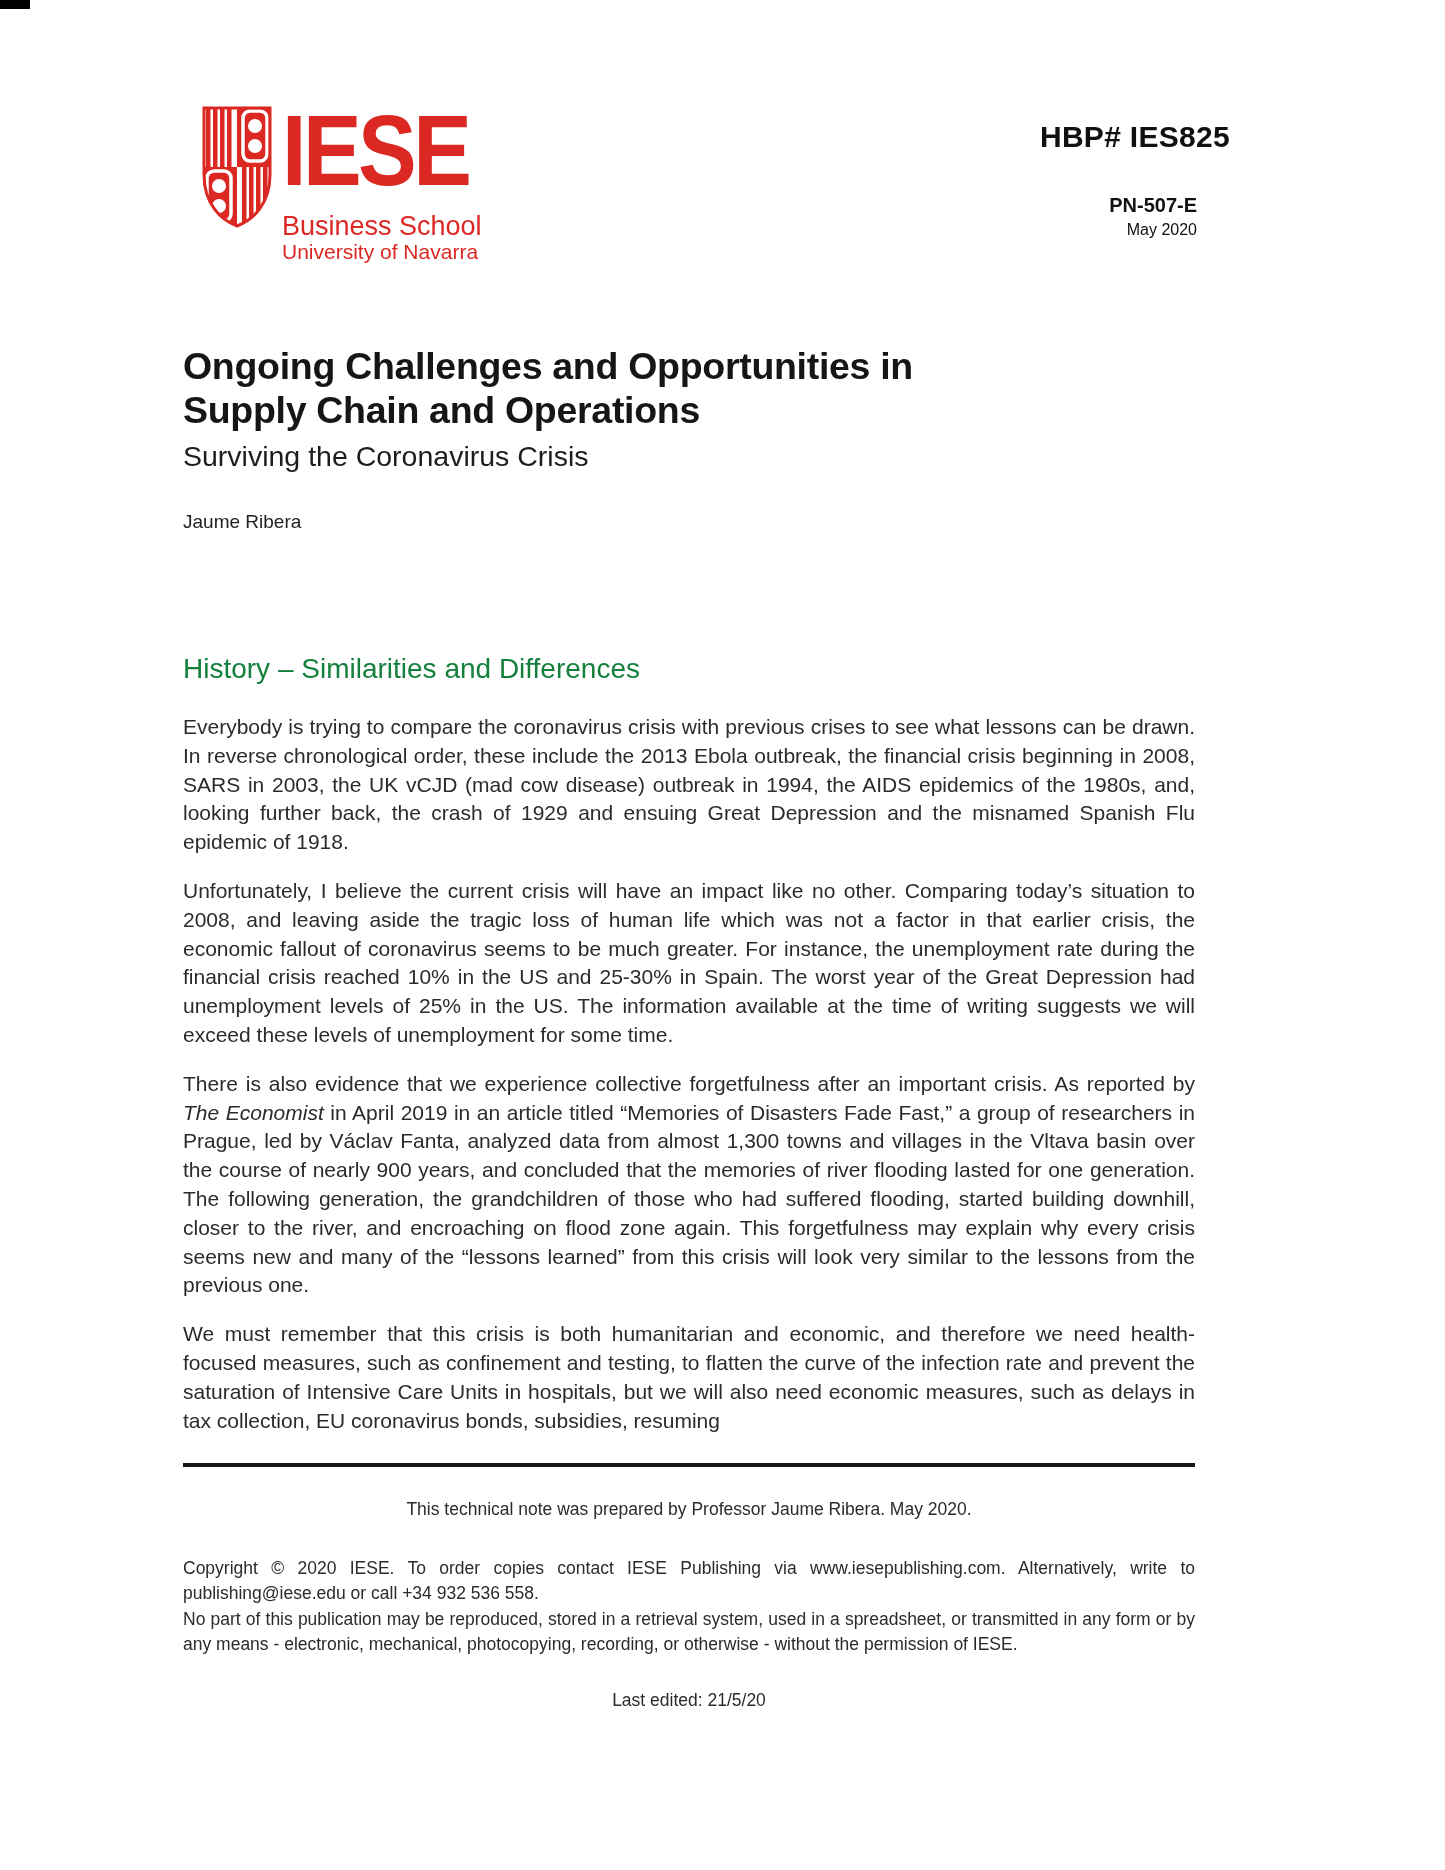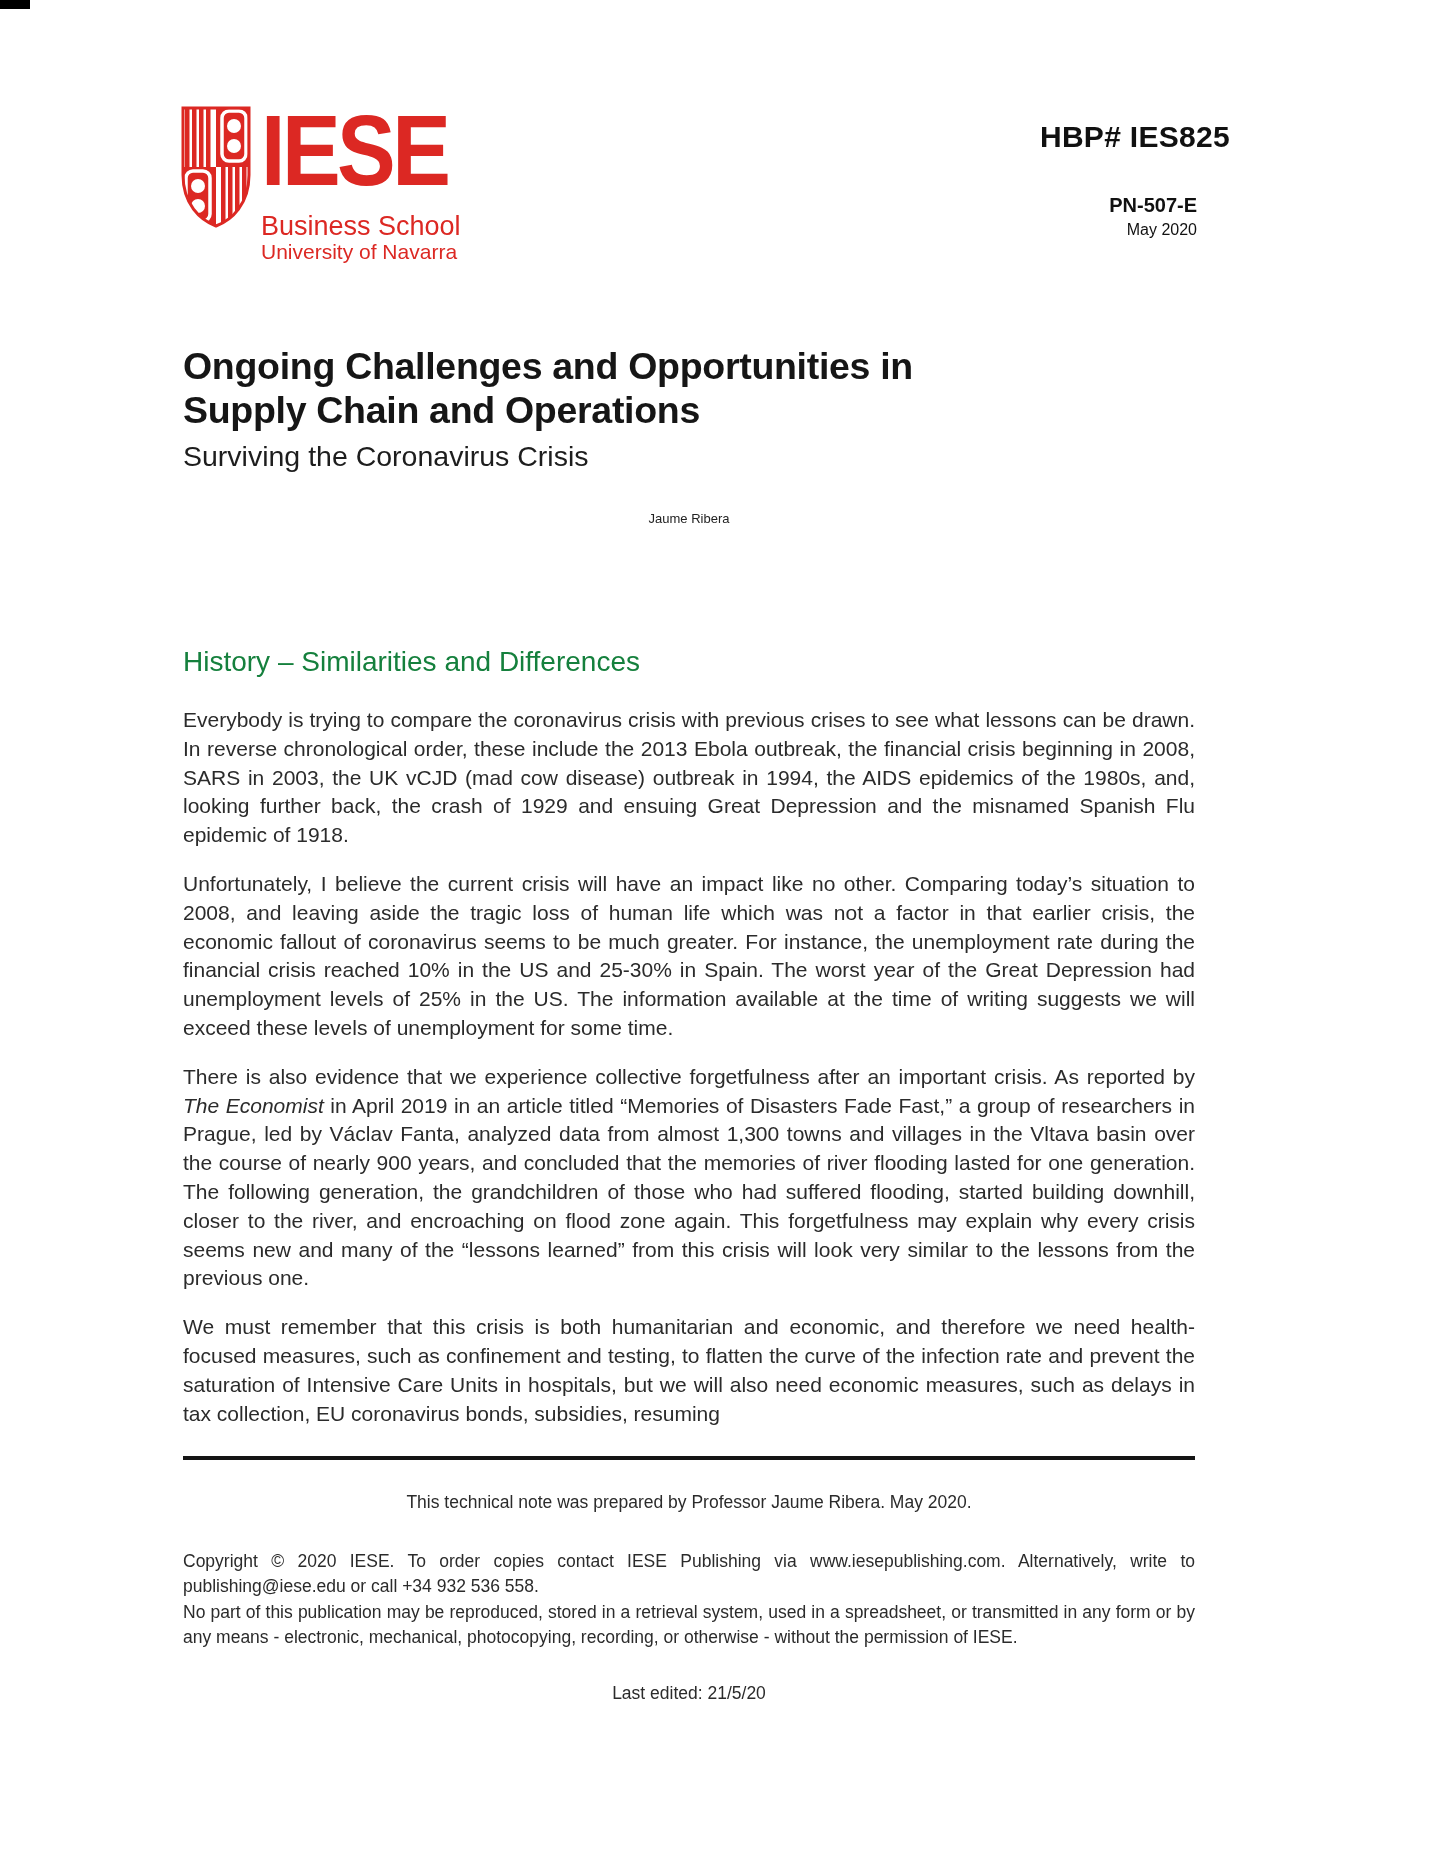--- a/index.html
+++ b/index.html
@@ -4,21 +4,21 @@
 <style>
   :root{ --red:#DC2823; --ink:#1c1c1c; --body:#2b2b2b; }
   html,body{margin:0;padding:0;background:#ffffff;}
   .page{
     position:relative; width:1445px; height:1870px; background:#fff;
     font-family:"Liberation Sans", sans-serif; color:var(--ink); overflow:hidden;
   }
   .corner-mark{position:absolute;left:0;top:0;width:30px;height:9px;background:#000;}
 
   
-  .logo{position:absolute;left:180px;top:103px;display:flex;align-items:flex-start;}
+  .logo{position:absolute;left:201px;top:103px;display:flex;align-items:flex-start;}
   .shield{width:72px;height:128px;flex:0 0 auto;}
   .logo-text{margin-left:9px;display:flex;flex-direction:column;}
   .wordmark{
     font-weight:700;font-size:100px;line-height:78px;letter-spacing:-4px;color:var(--red);
     transform:scaleX(0.88);transform-origin:left top;margin-top:8px;white-space:nowrap;
   }
   .logo-sub1{font-size:27px;color:var(--red);margin-top:24px;line-height:1.0;}
   .logo-sub2{font-size:21px;color:var(--red);margin-top:1px;line-height:1.0;}
 
   .codes{position:absolute;top:120px;right:248px;text-align:right;color:#111;}
@@ -26,21 +26,21 @@
   .pn{font-size:20px;font-weight:700;margin-top:40px;}
   .date{font-size:16px;font-weight:400;margin-top:4px;}
 
   
   .content{position:absolute;left:183px;top:344px;width:1012px;}
   h1.doc-title{
     font-size:37.5px;line-height:44px;margin:0;max-width:845px;
     font-weight:700;color:#161616;letter-spacing:-0.3px;
   }
   h2.doc-subtitle{font-size:28.5px;font-weight:400;margin:8px 0 0;color:#1d1d1d;}
-  .author{font-size:13px;margin-top:38px;color:#222;text-align:center;}
+  .author{font-size:19px;margin-top:38px;color:#222;}
   h3.section-heading{font-size:28px;font-weight:400;margin:120px 0 0;color:#15803d;}
   p.body{
     font-size:21px;line-height:28.8px;text-align:justify;
     margin:28px 0 0;color:var(--body);
   }
   p.body + p.body{margin-top:20px;}
   p.body em{font-style:italic;}
 
   
   .rule{border:none;border-top:4px solid #151515;margin:28px 0 0;width:100%;}

